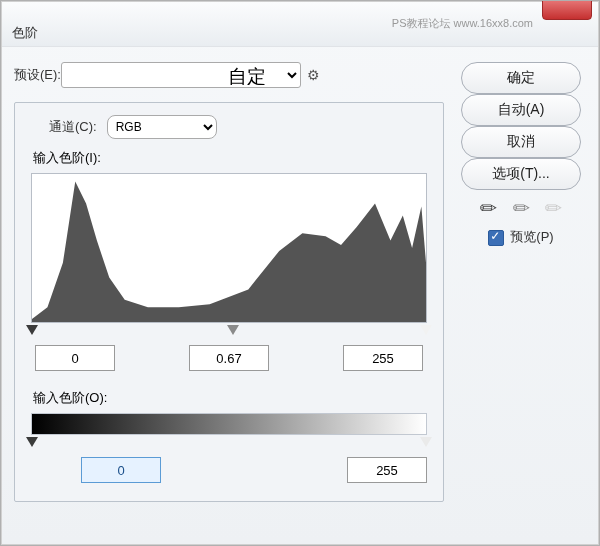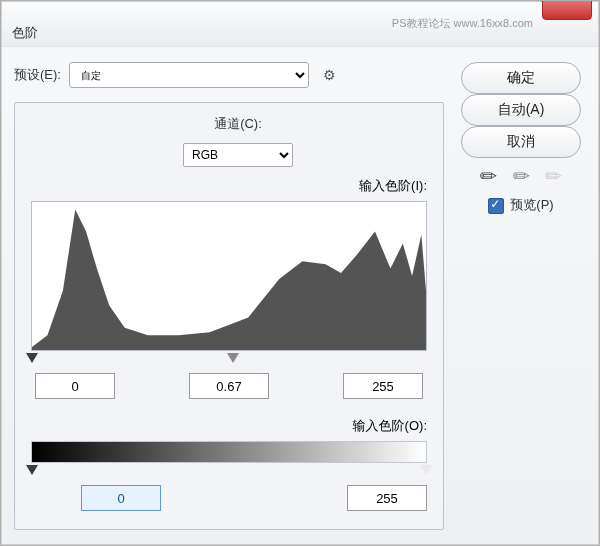--- a/index.html
+++ b/index.html
@@ -44,39 +44,39 @@
       font-size: 11px;
       color: #999;
     }
     .content {
       padding: 15px 12px;
       display: flex;
       gap: 12px;
     }
     .left-col { flex: 1; }
     .right-col { width: 130px; display: flex; flex-direction: column; gap: 0; align-items: center; }
-    .row { display: flex; align-items: center; gap: 8px; margin-bottom: 14px; }
+    .row { display: flex; align-items: center; margin-bottom: 14px; }
     .label { font-size: 13px; color: #333; }
     select.preset {
       width: 240px; height: 26px; border: 1px solid #aaa; border-radius: 3px;
-      padding: 2px 7px; font-size: 10px; background: #fff;
+      padding: 2px 18px; font-size: 19px; background: #fff; text-align: right;
     }
     .gear { margin-left: 6px; font-size: 14px; color: #555; }
 
     .group-box {
       border: 1px solid #bbc3cc;
       border-radius: 2px;
       padding: 12px 16px 18px;
       position: relative;
       background: #f2f4f7;
     }
-    .channel-row { display: flex; align-items: center; gap: 10px; margin-bottom: 10px; margin-left: 18px; flex-direction: column; }
-    select.channel { width: 110px; height: 24px; border: 1px solid #aaa; border-radius: 2px; font-size: 12px; padding: 1px 4px; background:#fff; }
-
-    .hist-label { font-size: 13px; margin: 4px 0 6px 2px; text-align: right; }
+    .channel-row { display: flex; align-items: center; gap: 10px; margin-bottom: 10px; margin-left: 18px; }
+    select.channel { width: 110px; height: 24px; border: 1px solid #aaa; border-radius: 8px; font-size: 12px; padding: 1px 4px; background:#fff; }
+
+    .hist-label { font-size: 13px; margin: 4px 0 6px 2px; }
     .histogram {
       width: 100%; height: 150px; border: 1px solid #b8bec7; background: #fff;
       position: relative; overflow: hidden;
     }
     .histogram svg { width: 100%; height: 100%; display: block; }
 
     .slider-track { position: relative; height: 14px; margin-top: 2px; }
     .tri { position:absolute; top:0; width:0; height:0; border-left:6px solid transparent; border-right:6px solid transparent; }
     .tri.black { left: -5px; border-top: 10px solid #3b3b3b; }
     .tri.gray  { left: calc(51% - 6px); border-top: 10px solid #8a8a8a; }
@@ -174,20 +174,21 @@
           <span style="flex:1"></span>
           <input class="num-input" value="255" style="">
         </div>
       </div>
     </div>
 
     <div class="right-col">
       <button class="btn">确定</button>
       <button class="btn">自动(A)</button>
       <button class="btn">取消</button>
+      <button class="btn">选项(T)...</button>
 
       <div class="eyedroppers">
         <span class="ed">✎</span>
         <span class="ed gray">✎</span>
         <span class="ed white">✎</span>
       </div>
 
       <div class="preview-row">
         <div class="chk"></div>
         <span class="label">预览(P)</span>

